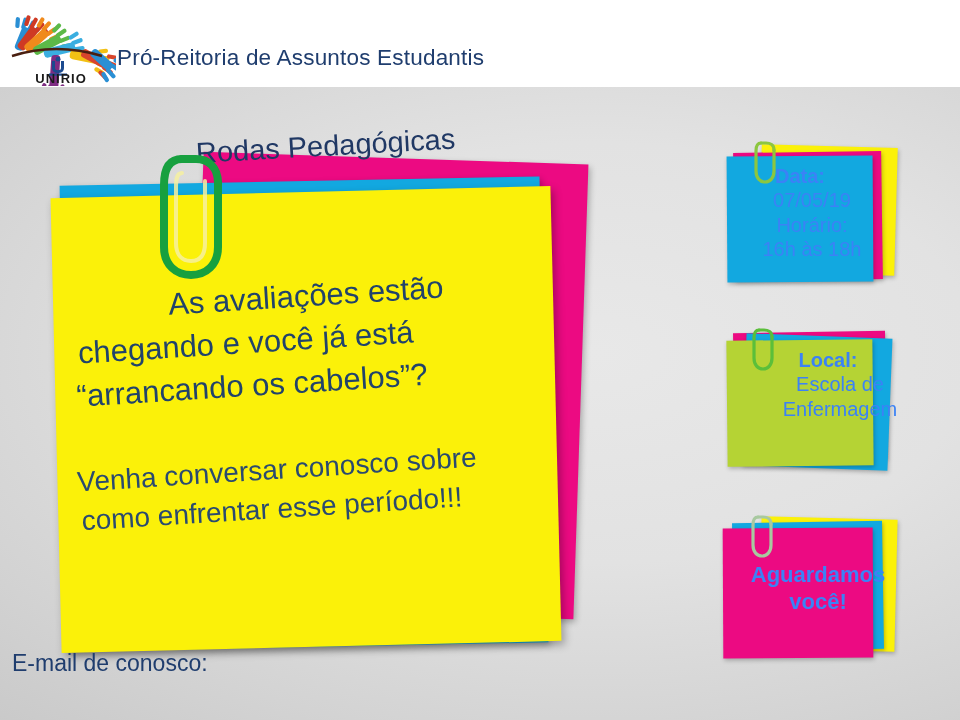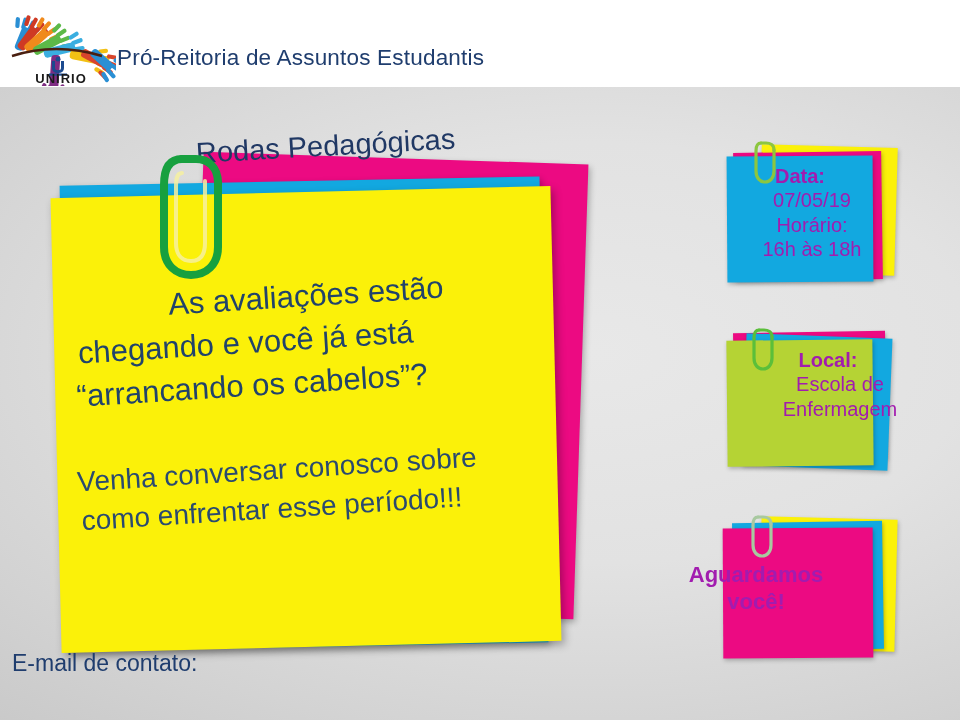--- a/index.html
+++ b/index.html
@@ -142,21 +142,21 @@
 
   
   .rnote { position: absolute; z-index: 8; }
   .rsheet {
     position: absolute;
     box-shadow: 1px 2px 4px rgba(0,0,0,0.25);
   }
   .rtext {
     position: absolute;
     z-index: 12;
-    color: #a21caf;
+    color: #3b82f6;
     text-align: center;
     font-family: "Liberation Sans", sans-serif;
     line-height: 1.22;
   }
   .rtext .hd { font-weight: bold; font-size: 20px; display: block; }
   .rtext .bd { font-size: 20px; display: block; margin-left: 24px; }
   .rtext .big { font-size: 22px; display: block; font-weight: bold; }
 
   .clip-small { position: absolute; z-index: 16; }
 
@@ -337,22 +337,22 @@
     <div class="rsheet" style="left:760px; top:518px; width:136px; height:132px; background:#fbf109; transform:rotate(1.4deg);"></div>
     <div class="rsheet" style="left:733px; top:522px; width:150px; height:128px; background:#12a8e0; transform:rotate(-0.9deg);"></div>
     <div class="rsheet" style="left:723px; top:528px; width:150px; height:130px; background:#ec0a82; transform:rotate(-0.3deg);"></div>
   </div>
   <div class="clip-small" style="left:751px; top:512px;">
     <svg width="22" height="48" viewBox="0 0 22 48" xmlns="http://www.w3.org/2000/svg">
       <path d="M7,5 C3,5 2,9 2,13 L2,33 C2,40 6,44 11,44 C16,44 20,40 20,33 L20,12" fill="none" stroke="#a8c9a0" stroke-width="3.2" stroke-linecap="round"></path>
       <path d="M20,12 C20,7 16,5 12,5 L7,5" fill="none" stroke="#a8c9a0" stroke-width="3.2" stroke-linecap="round"></path>
     </svg>
   </div>
-  <div class="rtext" style="left:687px; top:562px; width:138px;">
+  <div class="rtext" style="left:749px; top:562px; width:138px;">
     <span class="big">Aguardamos</span>
     <span class="big">você!</span>
   </div>
 
   <div class="email-block">
-    <div>E-mail de contato:</div>
+    <div>E-mail de conosco:</div>
   </div>
 
 </div>
 
 </body></html>

